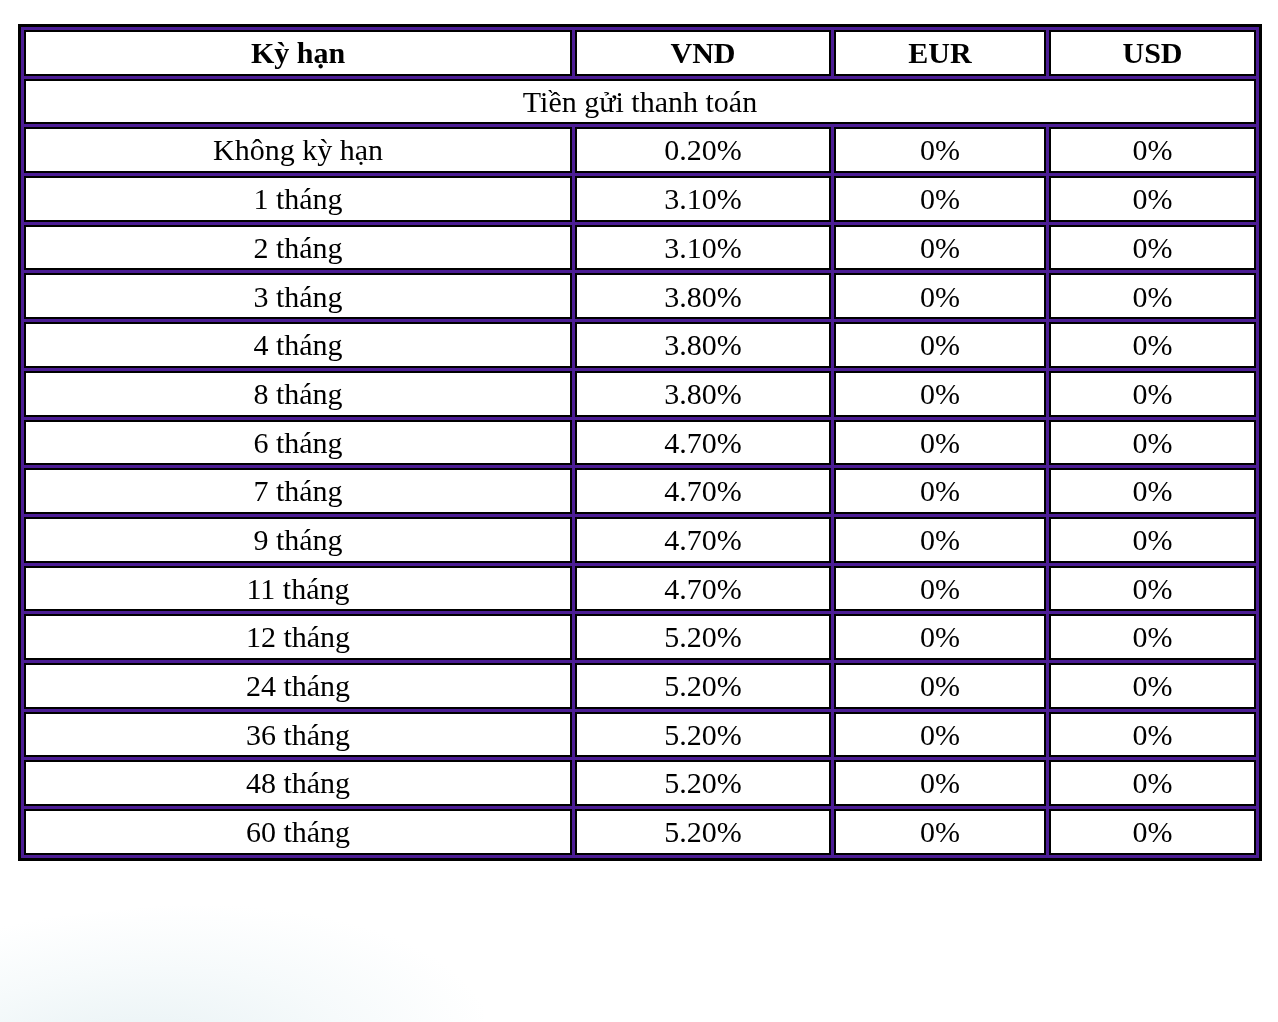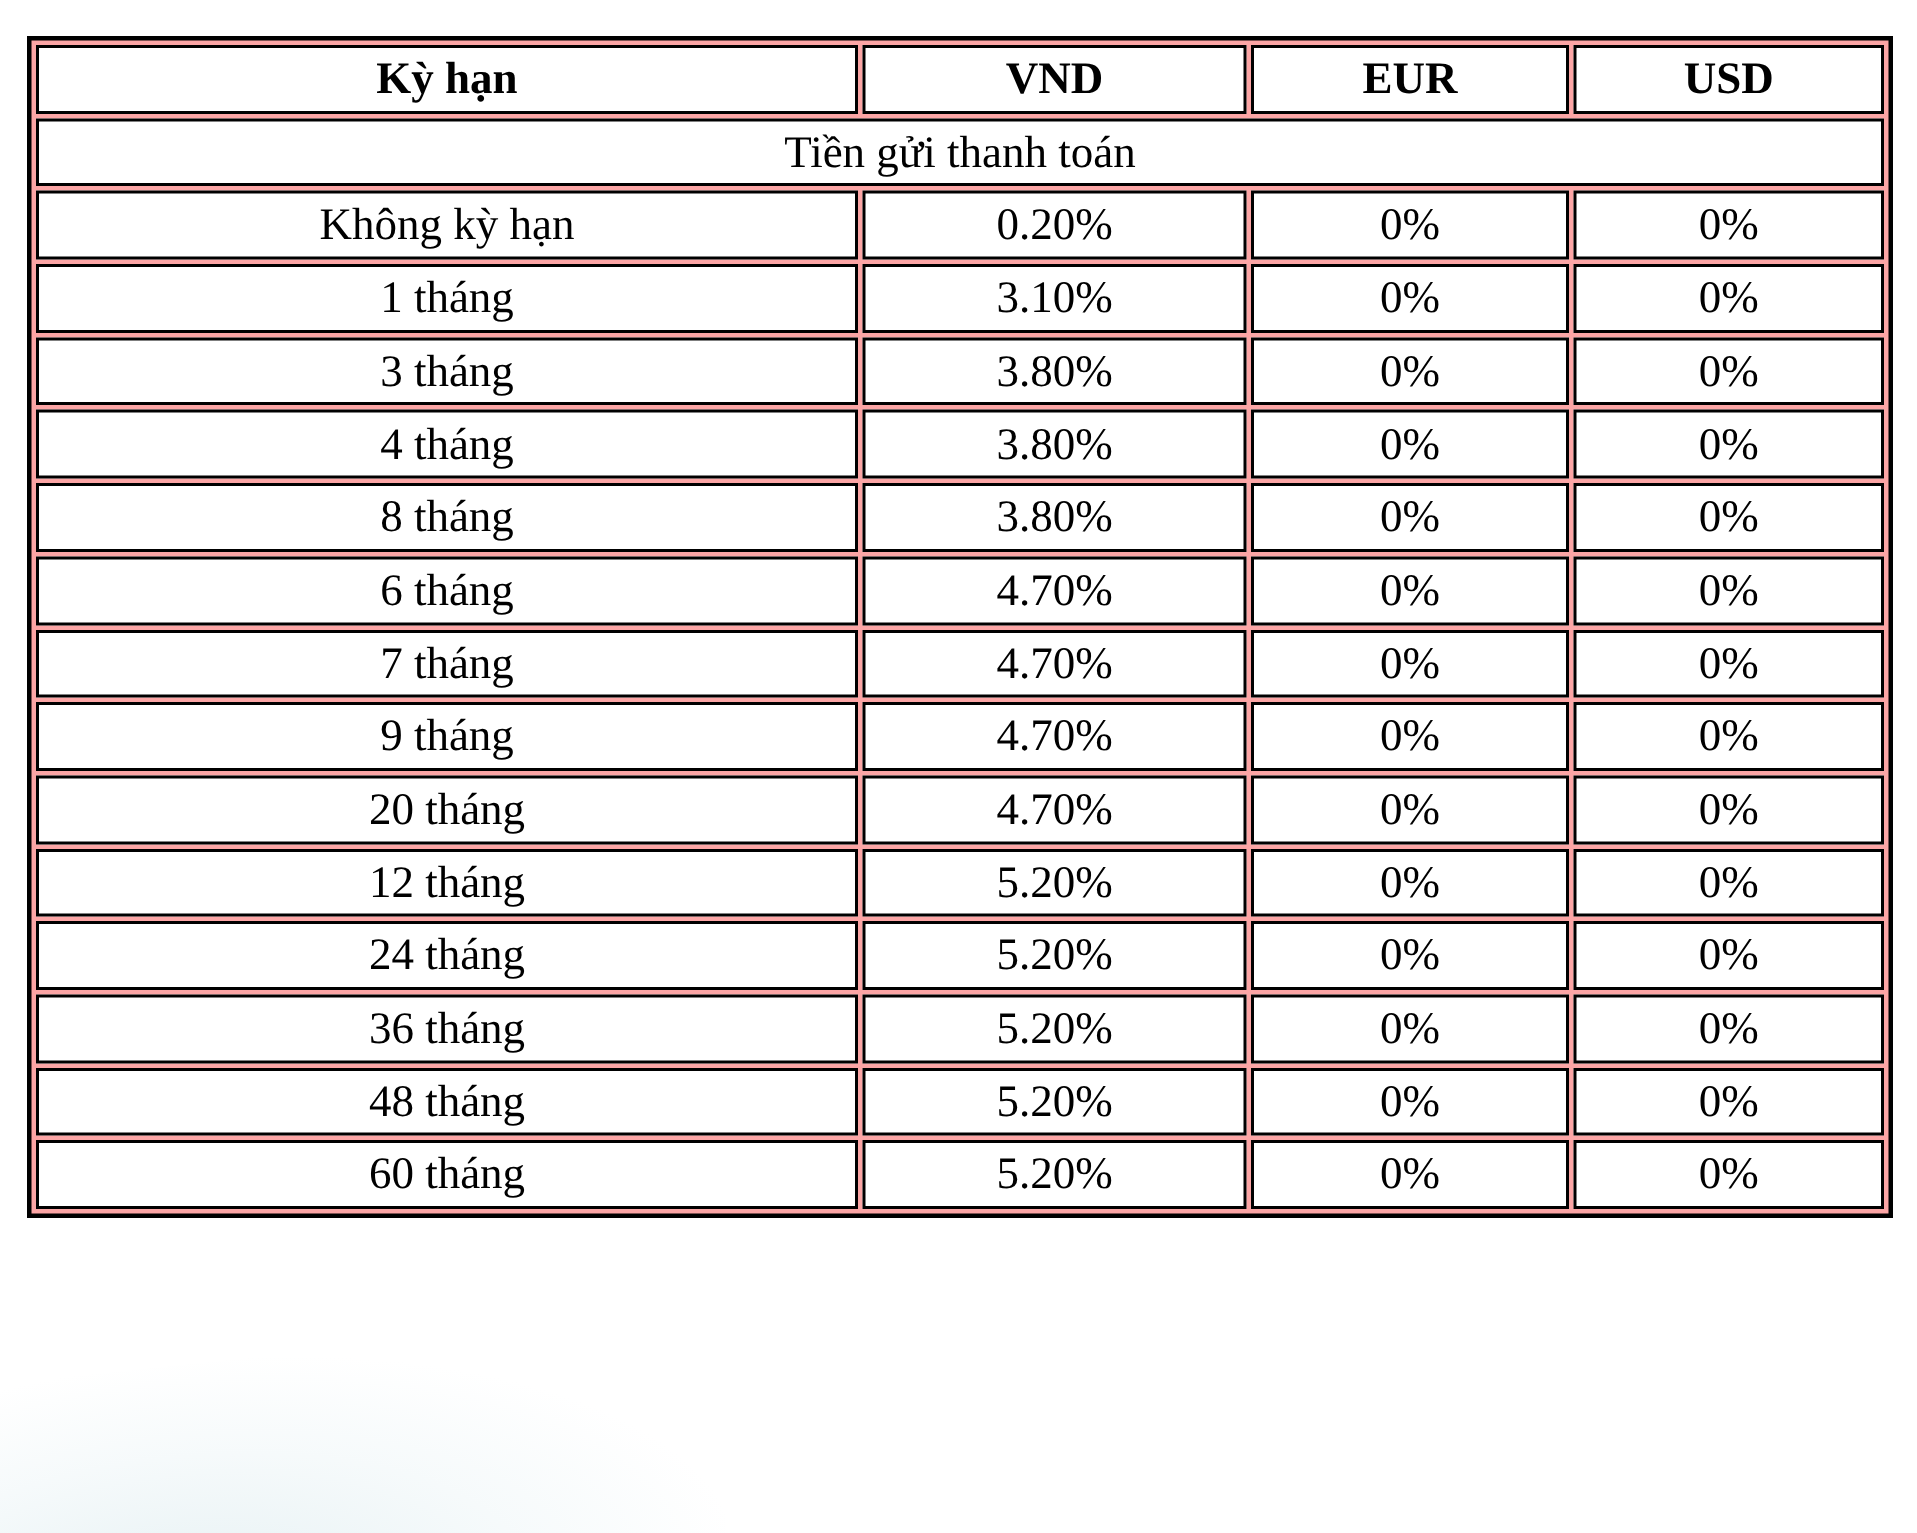--- a/index.html
+++ b/index.html
@@ -27,21 +27,21 @@
   }
   table.rates {
     position: absolute;
     left: 18px;
     top: 24px;
     width: 1244px;
     table-layout: fixed;
     border-collapse: separate;
     border-spacing: 3px;
     border: 3px solid #000000;
-    background: #fca5a5;
+    background: #4c1d95;
   }
   table.rates th,
   table.rates td {
     border: 2px solid #000000;
     height: 41.7px;
     padding: 0 4px;
     text-align: center;
     vertical-align: middle;
     font-size: 30px;
     line-height: 1.05;
@@ -88,20 +88,26 @@
         <td class="rate-cell">0%</td>
         <td class="rate-cell">0%</td>
       </tr>
       <tr>
         <td class="term-cell">1 tháng</td>
         <td class="rate-cell">3.10%</td>
         <td class="rate-cell">0%</td>
         <td class="rate-cell">0%</td>
       </tr>
       <tr>
+        <td class="term-cell">2 tháng</td>
+        <td class="rate-cell">3.10%</td>
+        <td class="rate-cell">0%</td>
+        <td class="rate-cell">0%</td>
+      </tr>
+      <tr>
         <td class="term-cell">3 tháng</td>
         <td class="rate-cell">3.80%</td>
         <td class="rate-cell">0%</td>
         <td class="rate-cell">0%</td>
       </tr>
       <tr>
         <td class="term-cell">4 tháng</td>
         <td class="rate-cell">3.80%</td>
         <td class="rate-cell">0%</td>
         <td class="rate-cell">0%</td>
@@ -124,21 +130,21 @@
         <td class="rate-cell">0%</td>
         <td class="rate-cell">0%</td>
       </tr>
       <tr>
         <td class="term-cell">9 tháng</td>
         <td class="rate-cell">4.70%</td>
         <td class="rate-cell">0%</td>
         <td class="rate-cell">0%</td>
       </tr>
       <tr>
-        <td class="term-cell">20 tháng</td>
+        <td class="term-cell">11 tháng</td>
         <td class="rate-cell">4.70%</td>
         <td class="rate-cell">0%</td>
         <td class="rate-cell">0%</td>
       </tr>
       <tr>
         <td class="term-cell">12 tháng</td>
         <td class="rate-cell">5.20%</td>
         <td class="rate-cell">0%</td>
         <td class="rate-cell">0%</td>
       </tr>

